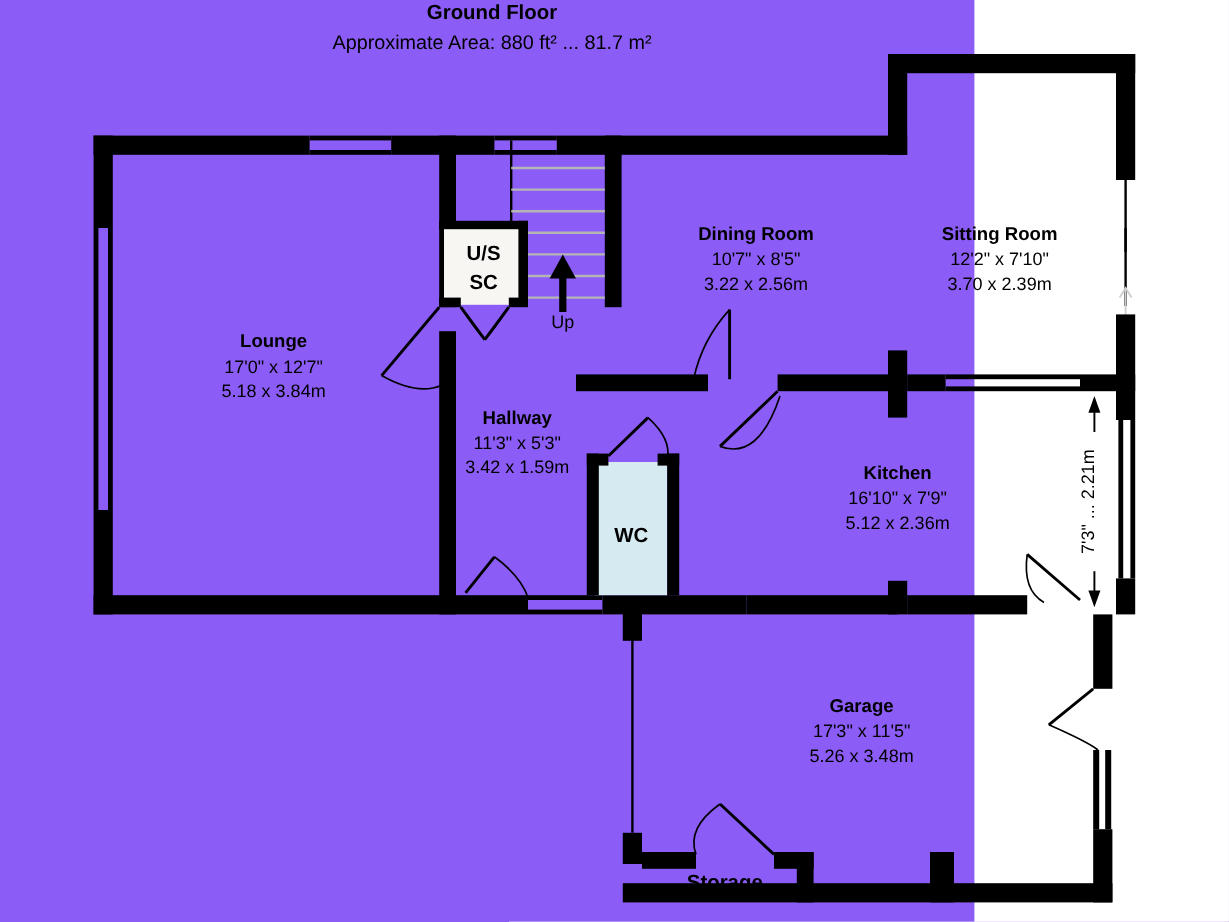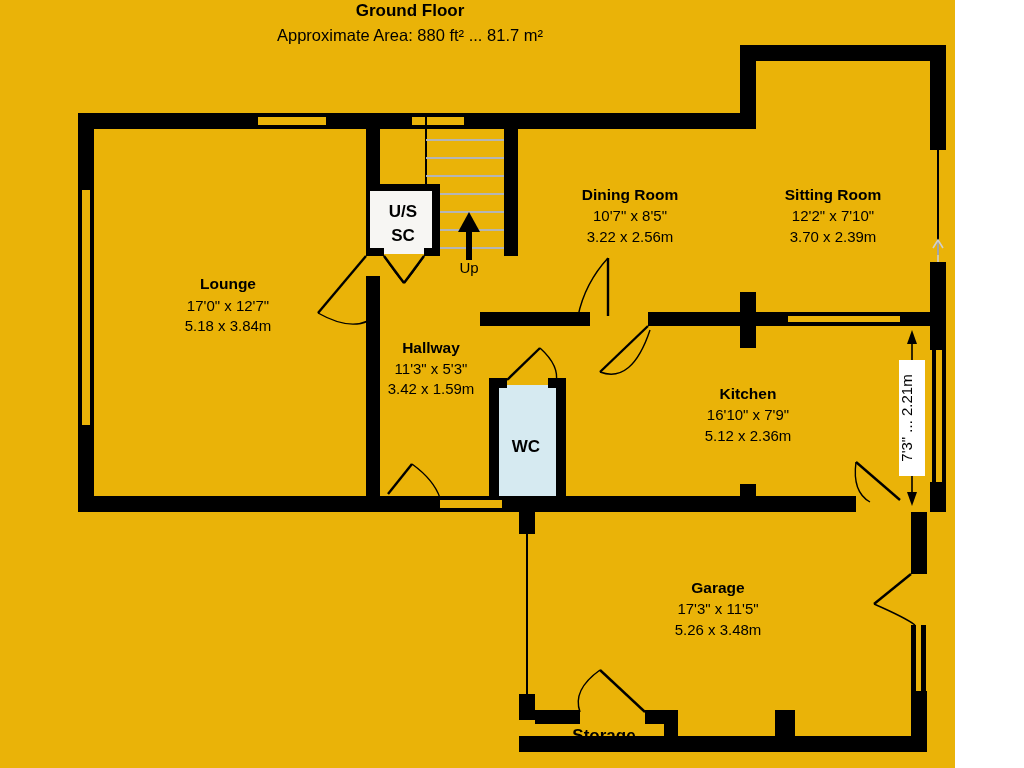--- a/index.html
+++ b/index.html
@@ -9,23 +9,23 @@
   }
   body {
     width: 1024px;
     height: 768px;
     font-family: "Liberation Sans", sans-serif;
     overflow: hidden;
     position: relative;
   }
   #floorplan-root {
     position: relative;
-    width: 955px;
+    width: 812px;
     height: 768px;
-    background: #eab308;
+    background: #8b5cf6;
   }
   svg#plan {
     position: absolute;
     top: 0;
     left: 0;
     width: 1024px;
     height: 768px;
     display: block;
   }
   .ttl {

